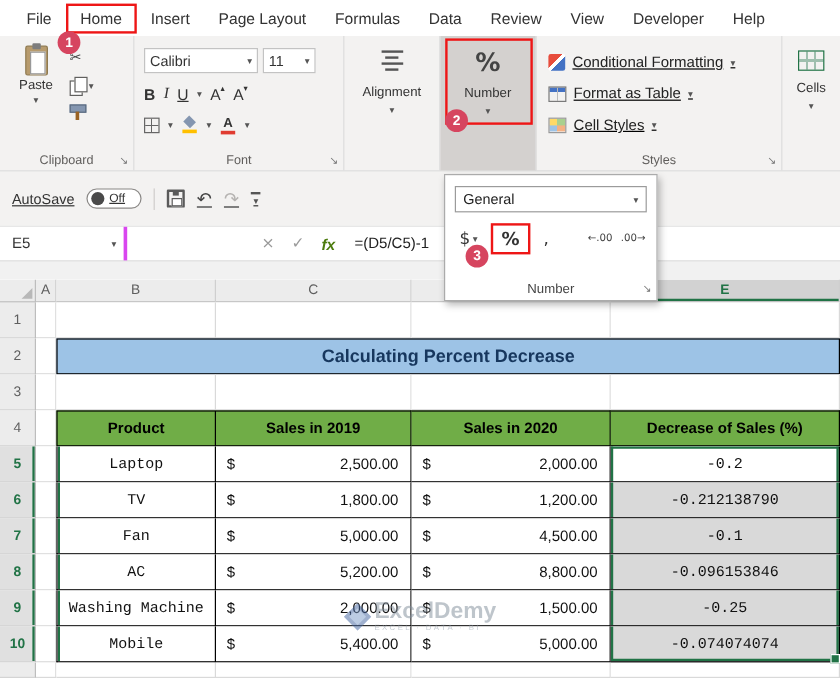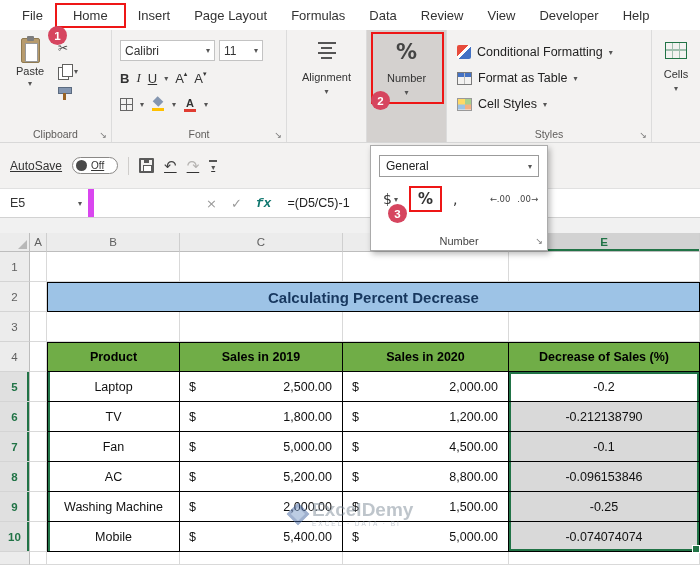--- a/index.html
+++ b/index.html
@@ -4,21 +4,21 @@
 <style>
   * { box-sizing: border-box; margin: 0; padding: 0; }
   body { margin: 0; background: #fff; font-family: "Liberation Sans", sans-serif; }
   .app { position: relative; width: 700px; height: 565px; overflow: hidden; background: #fff; }
   .glyph { font-family: "DejaVu Sans", sans-serif; }
 
   
   .menubar { position: absolute; top: 0; left: 0; right: 0; height: 30px; background: #fff;
              display: flex; align-items: center; padding-left: 10px; font-size: 13px; color: #333; }
   .menu-item { padding: 5px 12px; cursor: default; }
-  .menu-item.home { border: 2px solid var(--annotation-red, #ee1616); padding: 3px 16px; }
+  .menu-item.home { border: 2px solid var(--annotation-red, #ee1616); padding: 3px 10px; }
 
   
   .ribbon { position: absolute; top: 30px; left: 0; right: 0; height: 113px; background: #f3f2f1;
             border-bottom: 1px solid #d8d8d8; display: flex; }
   .rgroup { position: relative; height: 100%; border-right: 1px solid #dcdcdc; }
   .grp-footer { position: absolute; bottom: 2px; left: 0; right: 0; display: flex; align-items: center;
                 justify-content: center; font-size: 10.5px; color: #5f5d5b; }
   .launcher { position: absolute; right: 4px; bottom: 0; font-size: 9px; color: #777; }
   .chev { font-size: 8px; color: #555; }
 
@@ -63,21 +63,21 @@
   
   .g-align { width: 80px; display: flex; flex-direction: column; align-items: center; padding-top: 12px; }
   .align-icon { width: 18px; display: flex; flex-direction: column; align-items: center; gap: 3px; margin-bottom: 12px; }
   .align-icon i { display: block; height: 2px; background: #555; }
   .align-icon i:nth-child(1){ width: 18px; } .align-icon i:nth-child(2){ width: 11px; } .align-icon i:nth-child(3){ width: 18px; } .align-icon i:nth-child(4){ width: 11px; }
   .collapsed-label { font-size: 11px; color: #333; margin-bottom: 4px; }
   .g-number { width: 80px; display: flex; flex-direction: column; align-items: center; padding-top: 10px; background: #d4d1cf; }
   .num-pct { font-size: 21px; font-weight: 600; color: #444; margin-bottom: 8px; }
 
   
-  .g-styles { width: 205px; padding: 13px 0 0 10px; }
+  .g-styles { width: 205px; padding: 13px 0 0 10px; text-decoration: underline; }
   .style-row { display: flex; align-items: center; gap: 6px; height: 18px; margin-bottom: 8px; font-size: 12.5px; color: #222; }
   .cf-icon { width: 14px; height: 14px; border-radius: 2px; background: linear-gradient(135deg, #e74c3c 0 42%, #fff 42% 56%, #4472c4 56% 100%); }
   .fat-icon { width: 15px; height: 13px; border: 1px solid #7a7a7a; background:
       linear-gradient(90deg, transparent 47%, #bbb 47% 53%, transparent 53%),
       linear-gradient(#4472c4 0 4px, transparent 4px); }
   .cs-icon { width: 15px; height: 13px; border: 1px solid #999; background:
       linear-gradient(90deg, #ffd966 0 50%, #a9d08e 50% 100%) 0 0/100% 50% no-repeat,
       linear-gradient(90deg, #9dc3e6 0 50%, #f4b183 50% 100%) 0 100%/100% 50% no-repeat; }
 
   
@@ -98,25 +98,25 @@
   .floppy-icon::before { content: ""; position: absolute; top: -1px; left: 3px; width: 5px; height: 4px; background: #5a5a5a; }
   .floppy-icon::after { content: ""; position: absolute; bottom: -1px; left: 2px; width: 7px; height: 5px; border: 1px solid #5a5a5a; background: #fff; }
   .undo-icon { font-size: 15px; color: #444; }
   .redo-icon { font-size: 15px; color: #b5b3b1; }
   .custom-chev { display: inline-flex; flex-direction: column; align-items: center; }
   .custom-chev .bar { width: 8px; height: 2px; background: #555; margin-bottom: 1px; }
 
   
   .fbar { position: absolute; top: 188px; left: 0; right: 0; height: 30px; background: #fff;
           border-top: 1px solid #e1e1e1; border-bottom: 1px solid #d2d2d2; display: flex; align-items: stretch; }
-  .namebox { width: 94px; border-right: 6px solid #d946ef; display: flex; align-items: center; padding: 0 6px 0 10px;
+  .namebox { width: 106px; border-right: 3px solid #d946ef; display: flex; align-items: center; padding: 0 6px 0 10px;
              font-size: 12.5px; color: #333; }
   .namebox .chev { margin-left: auto; }
   .fbar-icons { display: flex; align-items: center; gap: 14px; padding-left: 112px; font-size: 13px; color: #9a9a9a; }
-  .fx { font-family: Liberation Mono, monospace; font-style: italic; font-weight: 600; color: #0f766e; }
+  .fx { font-family: Liberation Sans, sans-serif; font-style: italic; font-weight: 600; color: #4d7c0f; }
   .formula-text { display: flex; align-items: center; margin-left: 16px; font-size: 12.5px; color: #222; }
   .strip { position: absolute; top: 218px; left: 0; right: 0; height: 15px; background: #f1f1f1; }
 
   
   .grid { position: absolute; top: 233px; left: 0; right: 0; bottom: 0; background: #fff; overflow: hidden; }
   .hdr-row { display: flex; height: 19px; }
   .row { display: flex; height: 30px; }
   .row-partial { display: flex; height: 13px; overflow: hidden; } .w-a { width: 17px; } .w-b { width: 133px; } .w-c { width: 163px; }
   .w-d { width: 166px; } .w-e { width: 191px; } .w-title { width: 653px; }
   .corner { position: relative; width: 30px; background: #ececec; border-right: 1px solid #bdbdbd; border-bottom: 1px solid #bdbdbd; }
@@ -131,21 +131,21 @@
                 box-shadow: inset -2px 0 0 var(--excel-green, #217346); }
   .cell { background: #fff; border-right: 1px solid #d9d9d9; border-bottom: 1px solid #d9d9d9; }
   .title-cell { background: var(--title-bg, #9dc3e6); color: #17375e; font-weight: 700; font-size: 15px;
                 display: flex; align-items: center; justify-content: center; border: 1px solid #000; }
   .th { background: var(--header-green, #70ad47); color: #000; font-weight: 700; font-size: 12.5px;
         display: flex; align-items: center; justify-content: center;
         border-top: 1px solid #000; border-right: 1px solid #000; border-bottom: 1px solid #000; }
   .th.first, .tc.first { border-left: 1px solid #000; }
   .tc { background: #fff; font-size: 12.5px; color: #111; display: flex; align-items: center;
         border-right: 1px solid #000; border-bottom: 1px solid #000; }
-  .tc.center { justify-content: center; }
+  .tc.center { justify-content: center; font-family: Liberation Mono, monospace; }
   .tc.money { justify-content: space-between; padding: 0 10px 0 9px; }
   .tc.b-sel { box-shadow: inset 2px 0 0 var(--excel-green, #217346); }
   .e-cell { background: var(--selection-gray, #d9d9d9);
             box-shadow: inset 2px 0 0 var(--excel-green, #217346), inset -2px 0 0 var(--excel-green, #217346); }
   .e-top { background: #fff;
            box-shadow: inset 2px 0 0 var(--excel-green, #217346), inset -2px 0 0 var(--excel-green, #217346),
                        inset 0 2px 0 var(--excel-green, #217346); }
   .e-bottom { position: relative;
               box-shadow: inset 2px 0 0 var(--excel-green, #217346), inset -2px 0 0 var(--excel-green, #217346),
                           inset 0 -2px 0 var(--excel-green, #217346); }

